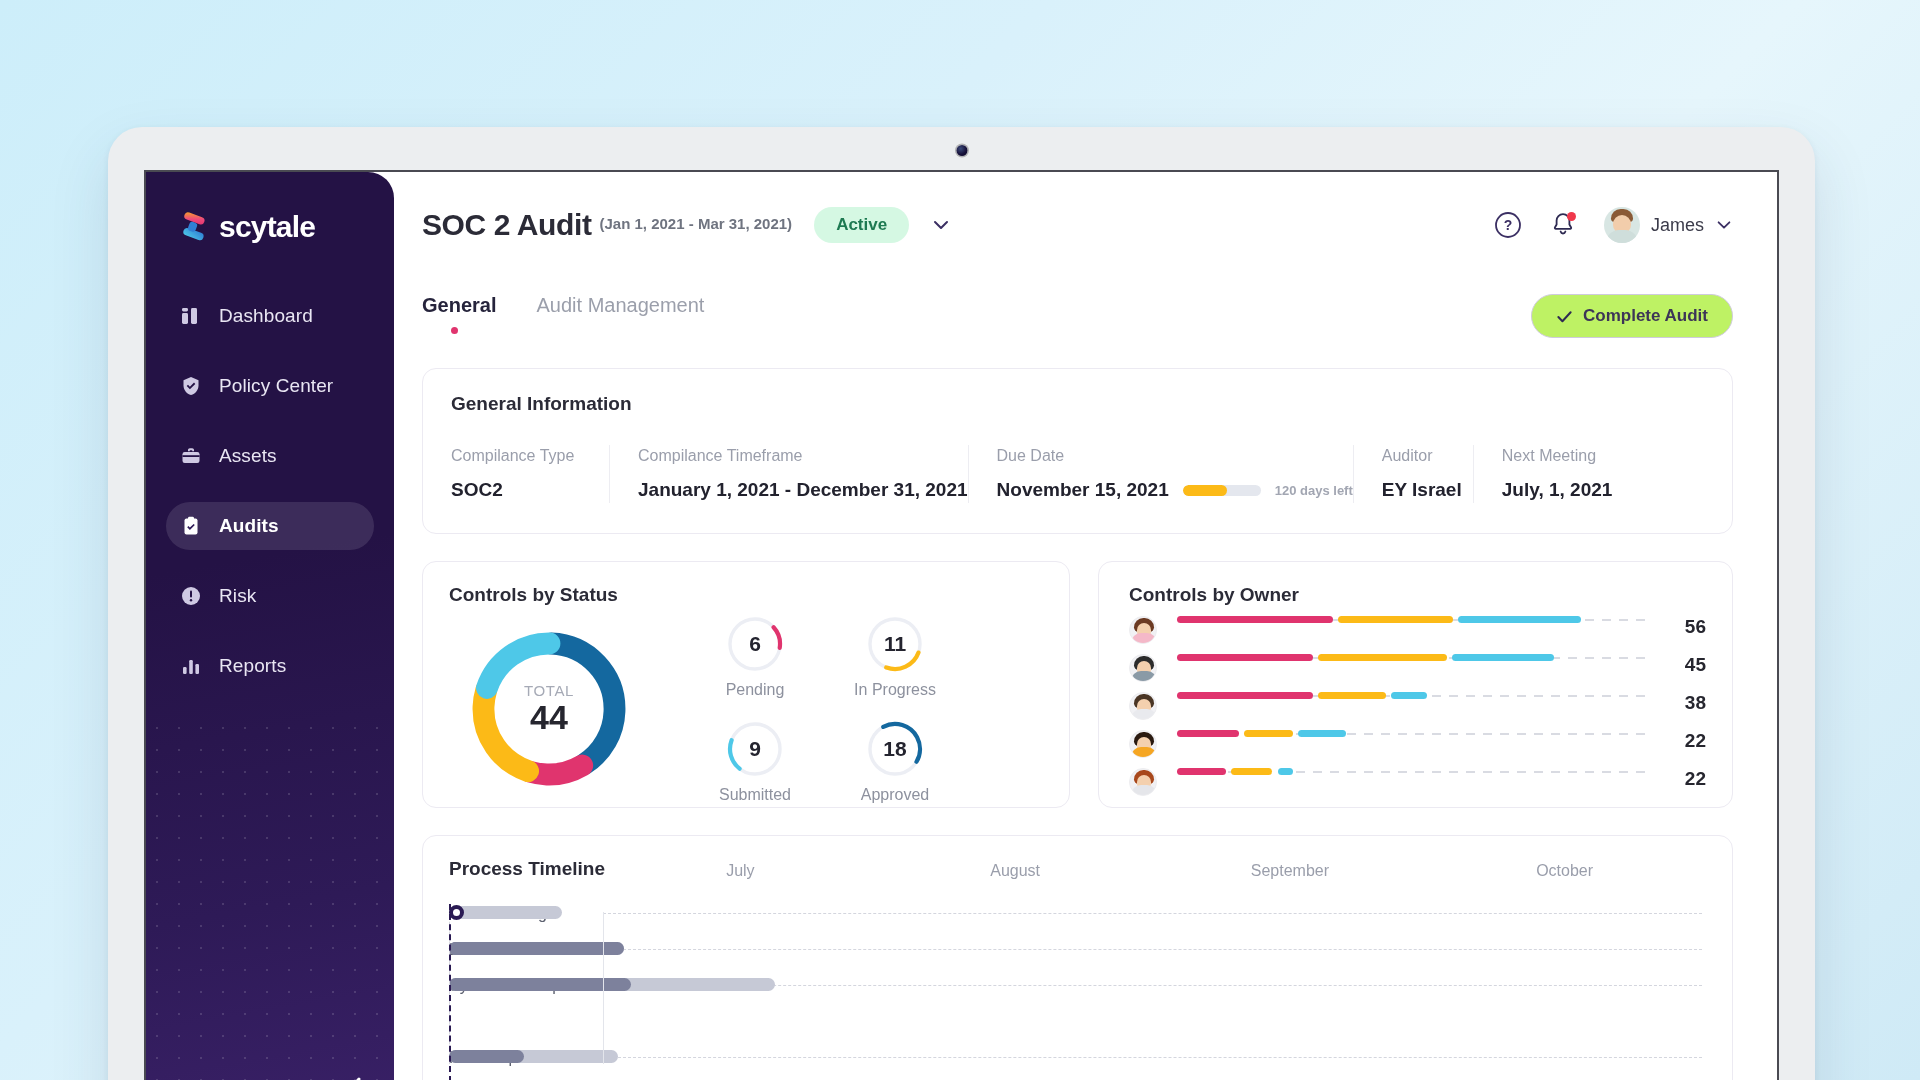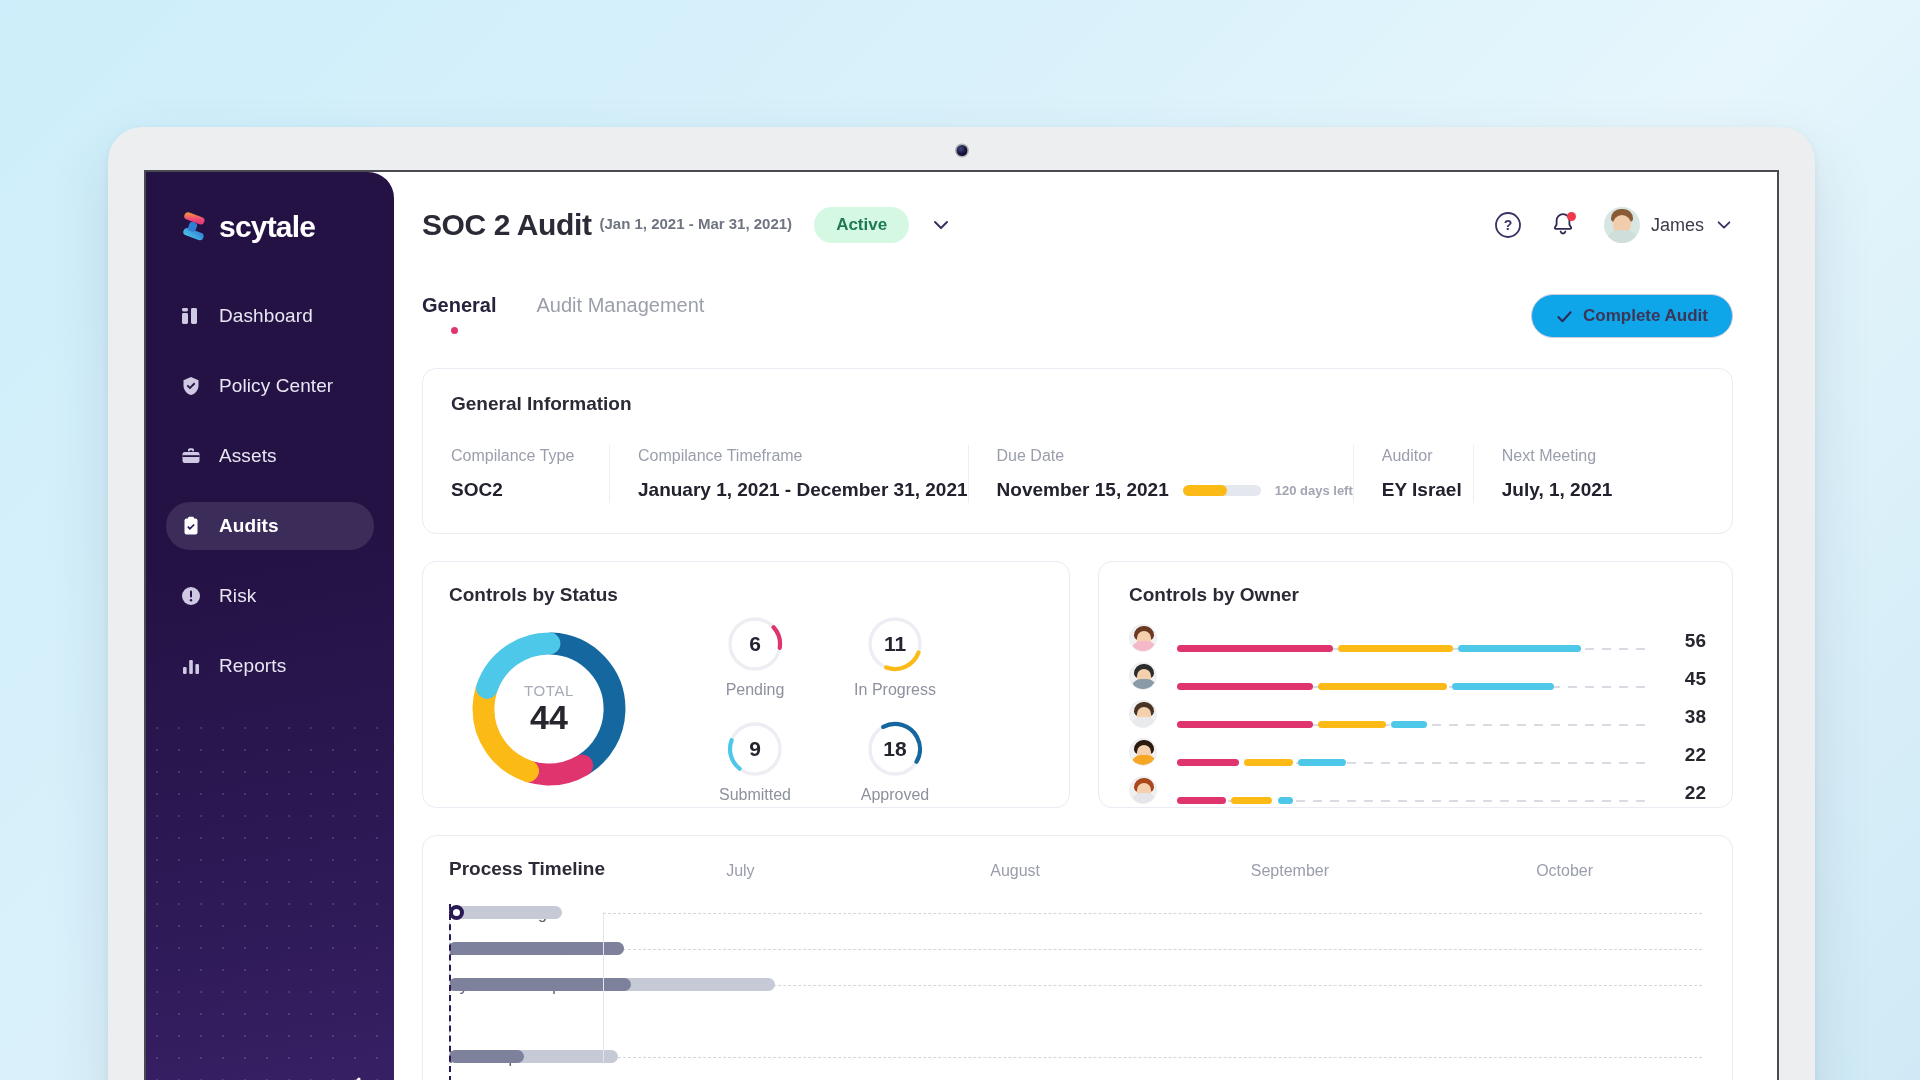--- a/index.html
+++ b/index.html
@@ -100,21 +100,21 @@
   #user-block { display:flex; align-items:center; gap:11px; cursor:pointer;text-align:center;}
 
   
   #tabsrow { display:flex; align-items:flex-start; margin-top: 40px; }
   .tab { font-size: 20px; color:#9b9fab; margin-right: 40px; cursor:pointer; position:relative; padding-bottom: 6px;}
   .tab.active { color:#26243c; font-weight:700; }
   .tab .dot { position:absolute; left: 29px; bottom:-11px; width:7px; height:7px; border-radius:50%; background:#e0346e; }
   #complete-audit {
     margin-left:auto; display:flex; align-items:center; gap:10px;
     border:1.5px solid #cfcbdd; border-radius: 24px; padding: 11px 24px;
-    color:#3d3557; font-size:17px; font-weight:700; cursor:pointer; background:#0ea5e9;
+    color:#3d3557; font-size:17px; font-weight:700; cursor:pointer; background:#bef264;
   }
 
   
   .card { border:1.5px solid #eceaf2; border-radius: 14px; background:#fff; }
   .card-title { font-size: 19px; font-weight:700; color:#2b2b37; }
 
   #gi-card { margin-top: 30px; padding: 24px 28px 30px 28px; }
   #gi-grid { display:flex; margin-top: 30px; }
   .gi-col { padding: 2px 0 2px 28px; border-left:1.5px solid #ededf2; }
   .gi-col:first-child { border-left:none; padding-left:0; }
@@ -135,21 +135,21 @@
   #donut-total-label { font-size: 15px; color:#a6aab6; letter-spacing:.6px; }
   #donut-total { font-size: 34px; font-weight:700; color:#26262f; margin-top:-1px;}
 
   #mini-grid { display:grid; grid-template-columns: 140px 140px; grid-template-rows: auto auto; margin-left: 52px; margin-top:4px; row-gap: 22px;}
   .mini { display:flex; flex-direction:column; align-items:center; }
   .mini-ring { width: 56px; height:56px; position:relative; }
   .mini-num { position:absolute; inset:0; display:flex; align-items:center; justify-content:center; font-size:21px; font-weight:700; color:#24242f;}
   .mini-label { font-size: 16px; color:#8d919e; margin-top: 9px;}
 
   
-  .owner-row { display:flex; align-items:flex-end; height: 36px; margin-top: 2px; }
+  .owner-row { display:flex; align-items:flex-start; height: 36px; margin-top: 2px; }
   .owner-av { width: 28px; height:28px; border-radius:50%; flex:0 0 28px; position:relative; overflow:hidden; background:#f1f1f4; border:1px solid #ededf0;}
   .owner-av .h { position:absolute; left:4px; top:1px; width:20px; height:14px; border-radius:10px 10px 5px 5px;}
   .owner-av .f { position:absolute; left:7px; top:6px; width:14px; height:16px; border-radius:7px; background:#f4d0ae;}
   .owner-av .b { position:absolute; left:1px; bottom:0; width:26px; height:10px; border-radius:12px 12px 0 0;}
   .owner-track { flex:1 1 auto; margin-left: 20px; margin-right: 26px; height: 7px; position:relative;
     background-image: linear-gradient(90deg,#d9dbe2 0 9px, transparent 9px 17px);
     background-size: 17px 1.5px; background-repeat: repeat-x; background-position: 0 2.8px;}
   .seg { position:absolute; top:0; height:7px; border-radius:4px;}
   .owner-val { font-size: 19px; font-weight:700; color:#26262f; width: 34px; text-align:right;}
 

